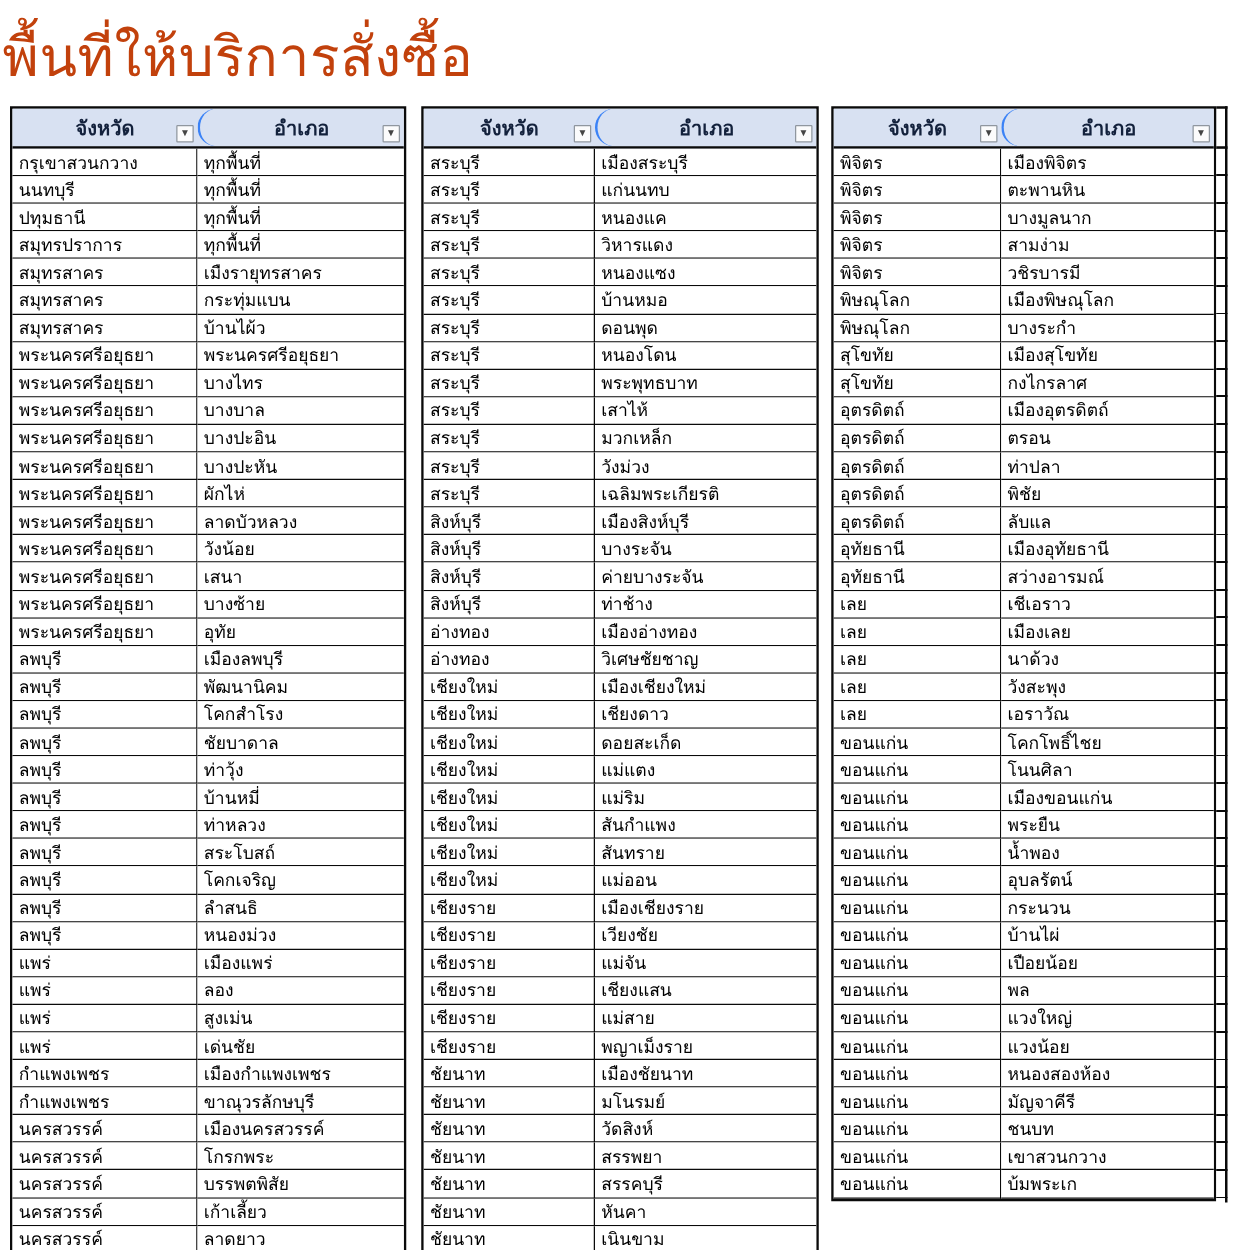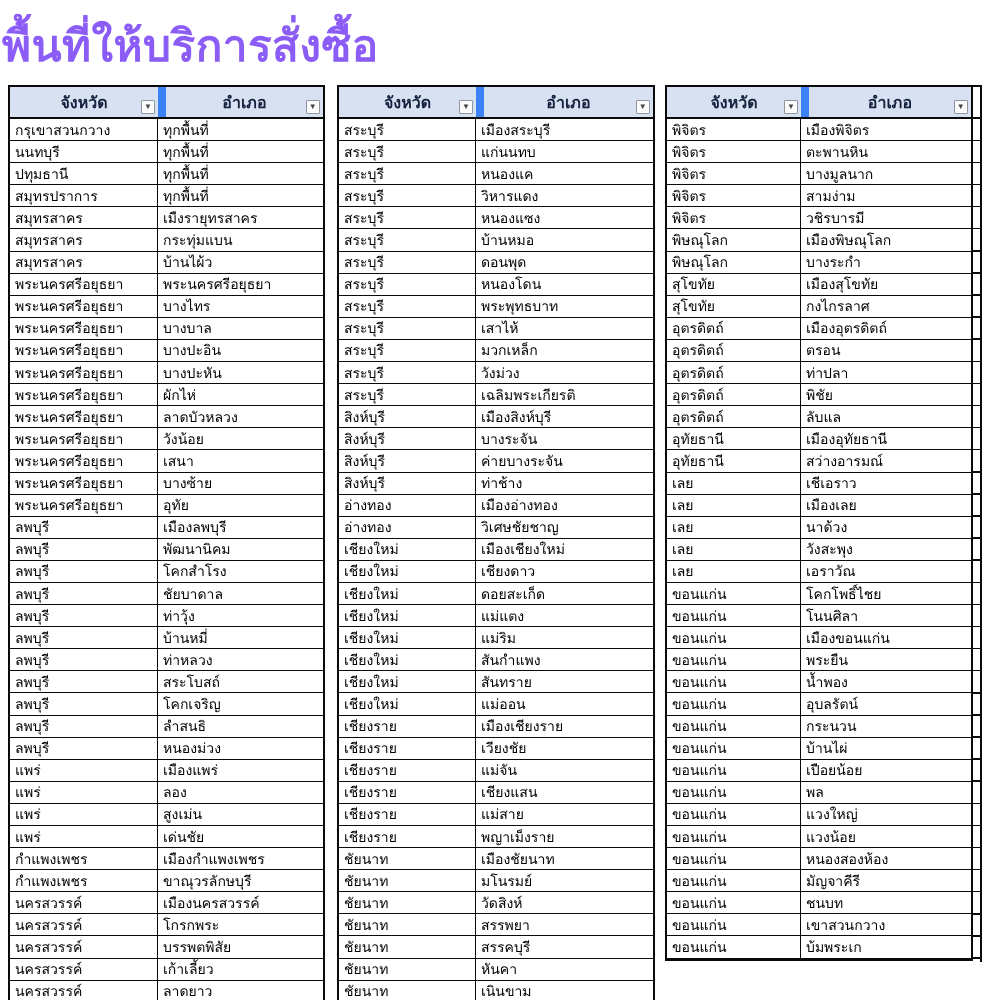--- a/index.html
+++ b/index.html
@@ -2,33 +2,33 @@
 <html><head>
 <meta charset="utf-8">
 <style>
   html,body{margin:0;padding:0;}
   body{
     width:1000px;height:1000px;position:relative;overflow:hidden;
     background:#ffffff;font-family:"Liberation Sans",sans-serif;color:#000;
   }
   .page-title{
     position:absolute;left:2px;top:10px;margin:0;
-    font-size:44px;font-weight:700;letter-spacing:0.5px;color:#8b5cf6;
+    font-size:44px;font-weight:400;letter-spacing:0.5px;color:#c2410c;
     font-family:"DejaVu Serif","Liberation Serif",serif;
   }
   .sheet-table{
     position:absolute;top:85px;background:#fff;
     border:2px solid #0a0a0a;box-sizing:content-box;
   }
   .hdr{display:flex;height:30px;background:var(--hdr-bg,#d8e1f2);border-bottom:2px solid #0a0a0a;}
   .hcell{
     position:relative;display:flex;align-items:center;justify-content:center;
-    box-sizing:border-box;font-weight:bold;font-size:16px;color:#13213c;
-  }
-  .hcell.h1{border-left:8px solid #3b82f6;}
+    box-sizing:border-box;font-weight:bold;font-size:16px;color:#13213c;border-radius:15px;
+  }
+  .hcell.h1{border-left:2px solid #3b82f6;}
   .filter-btn{
     position:absolute;right:3px;bottom:3px;width:14px;height:14px;
     background:#fbfbfc;border:1px solid #8f969f;border-radius:1px;
     display:flex;align-items:center;justify-content:center;
     font-size:8px;line-height:1;color:#444;cursor:pointer;box-sizing:border-box;
   }
   .row{display:flex;height:var(--rh);}
   .cell{
     box-sizing:border-box;display:flex;align-items:center;
     padding:0 5px;font-size:14px;white-space:nowrap;overflow:hidden;

